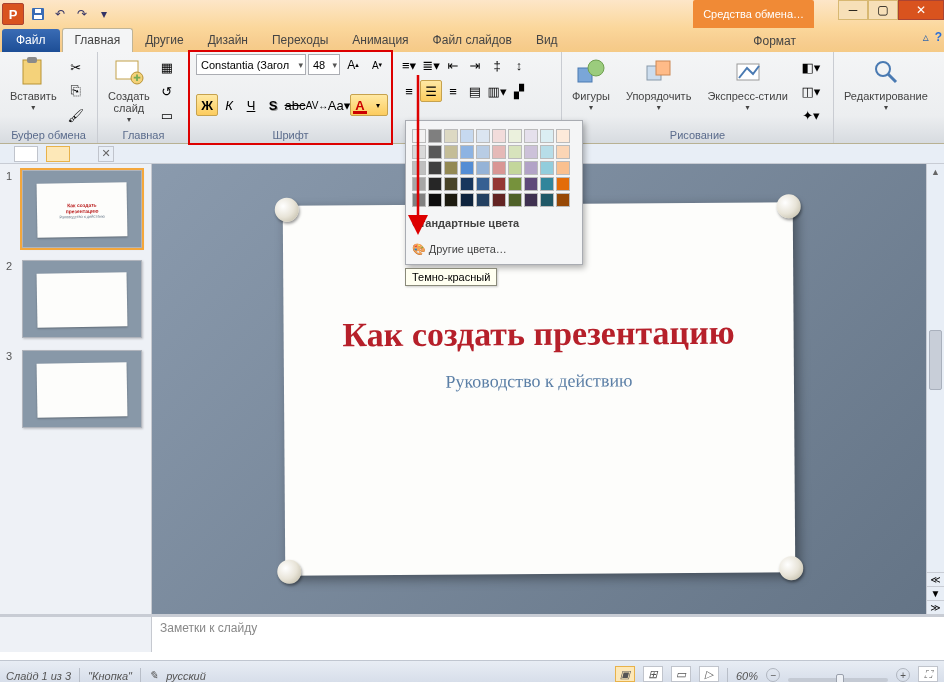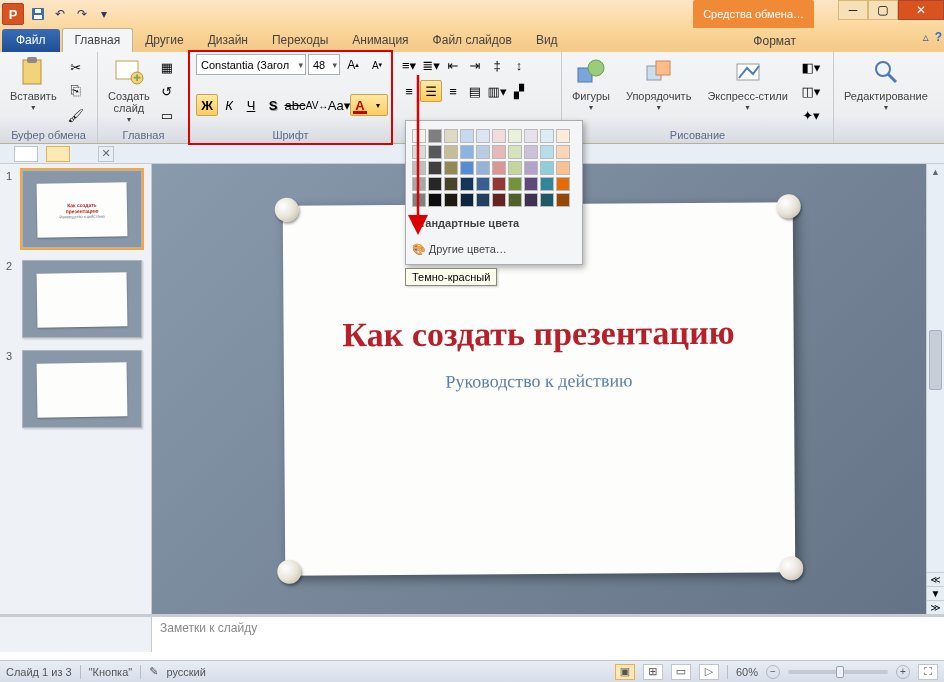--- a/index.html
+++ b/index.html
@@ -100,21 +100,21 @@
 .tooltip { position:absolute; left:405px; top:268px; background:#fffff0; border:1px solid #8a8a7a; padding:2px 6px; font-size:11px; z-index:60; box-shadow:1px 1px 2px rgba(0,0,0,.2); }
 
 
 .arrow { position:absolute; left:398px; top:70px; z-index:55; pointer-events:none; }
 
 
 .notes { height:46px; border-top:3px solid #c8ccd4; background:#fff; padding:4px 8px; font-size:12px; color:#888; }
 .notes-left { width:152px; float:left; height:100%; background:#eef1f6; border-right:1px solid #c6c9d0; margin:-4px 8px -4px -8px; }
 
 
-.status { height:22px; background:linear-gradient(#e8edf4,#d7deea); border-top:1px solid #c0c6d0; display:flex; align-items:center; font-size:11px; color:#555; padding:0 6px; gap:8px; }
+.status { height:22px; background:linear-gradient(#e8edf4,#d7deea); border-top:1px solid #c0c6d0; display:flex; align-items:flex-end; font-size:11px; color:#555; padding:0 6px; gap:8px;font-style:italic; }
 .status .sep { width:1px; height:14px; background:#b8bec8; }
 .status .spacer { flex:1; }
 .status .vbtn { width:20px; height:16px; border:1px solid #c0c4cc; background:#fff; cursor:pointer; display:flex; align-items:center; justify-content:center; }
 .status .vbtn.on { background:#fde8b8; border-color:#e8b24a; }
 .status .zoom-slider { width:100px; height:4px; background:#c4cad4; position:relative; border-radius:2px; }
 .status .zoom-slider .knob { position:absolute; left:48%; top:-4px; width:8px; height:12px; background:#eef1f6; border:1px solid #9aa0ac; border-radius:2px; }
 .status .zbtn { width:14px; height:14px; border:1px solid #b0b6c0; border-radius:50%; display:flex; align-items:center; justify-content:center; cursor:pointer; font-size:10px; }
 
 
 svg { display:block; }

